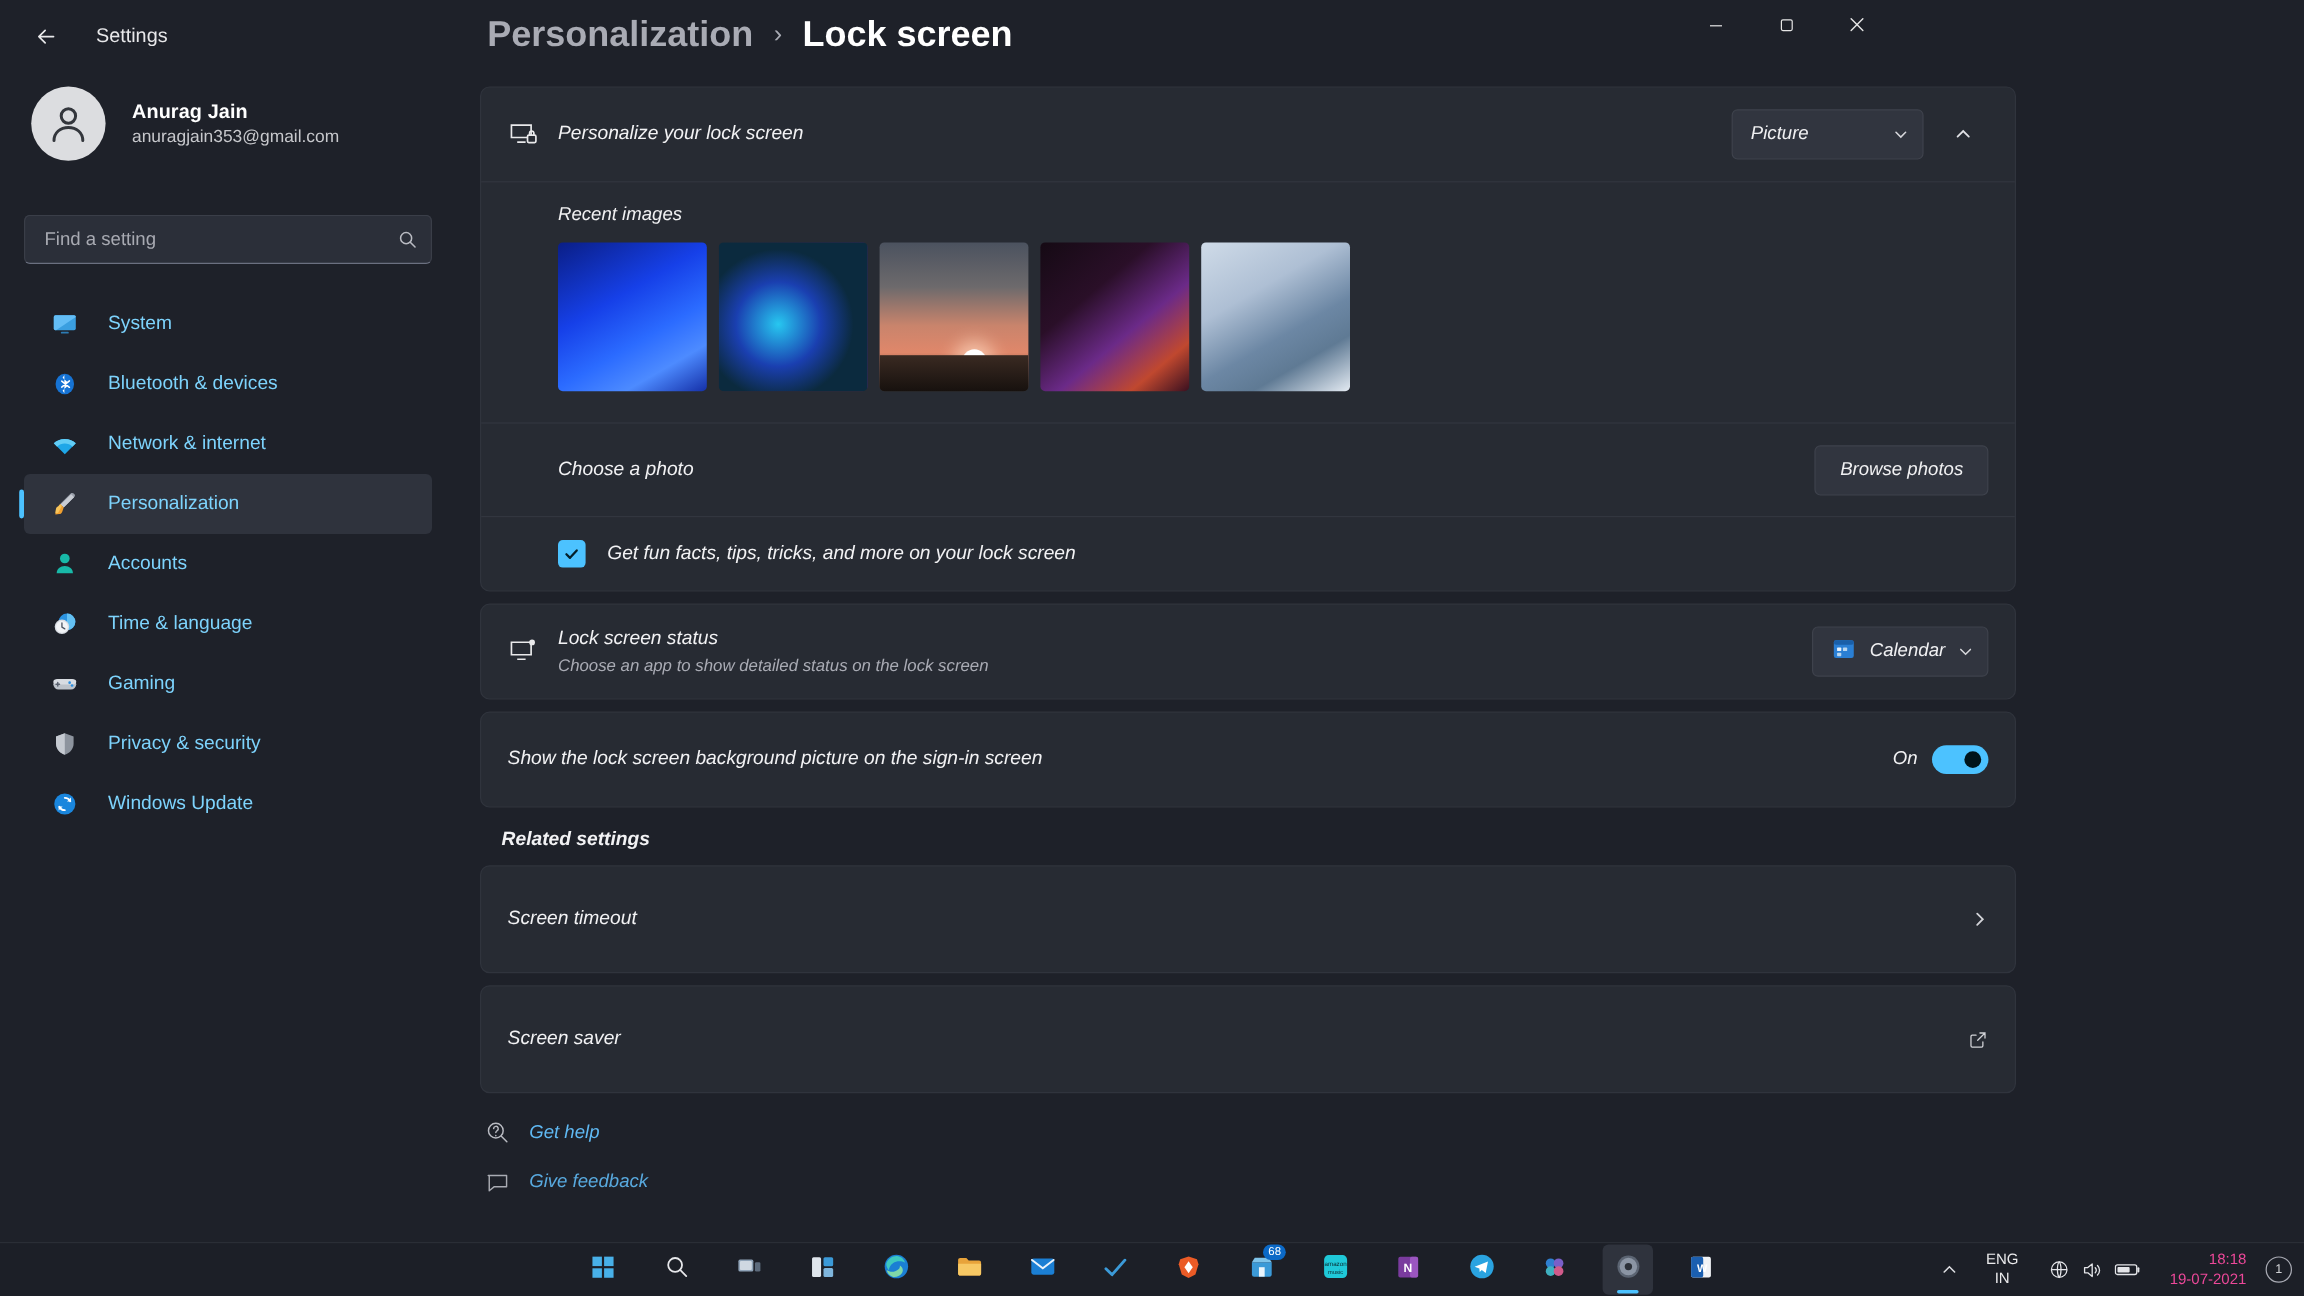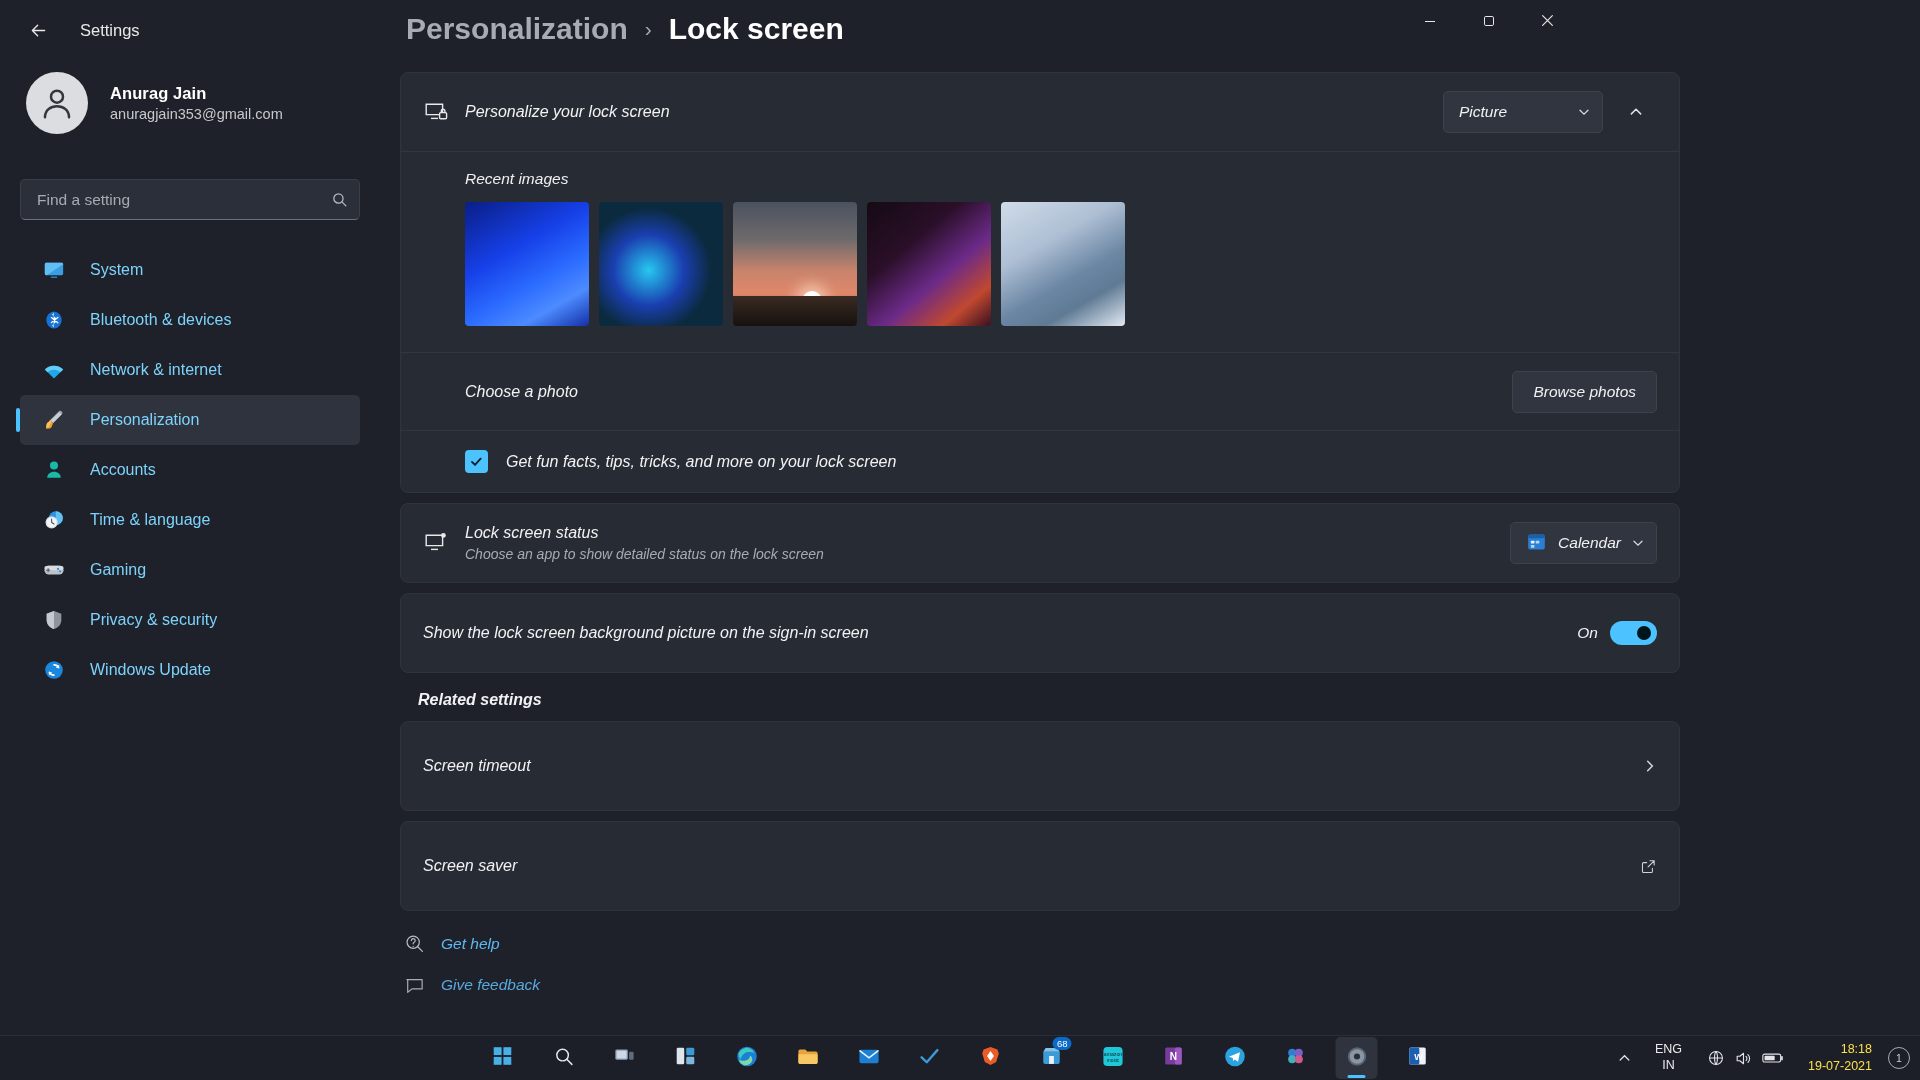--- a/index.html
+++ b/index.html
@@ -83,21 +83,21 @@
   #tb-center { position:absolute; left:50%; transform:translateX(-50%); display:flex; align-items:center; gap:19px; }
   .tb-item { width:42px; height:42px; display:flex; align-items:center; justify-content:center; border-radius:5px; position:relative; }
   .tb-item.active { background:#2f333d; }
   .tb-item.active::after { content:""; position:absolute; bottom:1px; left:50%; transform:translateX(-50%);
       width:18px; height:3px; background:#4cc2ff; border-radius:2px; }
   .tb-badge { position:absolute; top:0px; right:1px; background:#0b69c7; color:#fff; font-size:9.5px;
       border-radius:9px; padding:1px 4px; line-height:1.2; }
   #tb-right { position:absolute; right:10px; display:flex; align-items:center; gap:10px; }
   #tb-lang { display:flex; flex-direction:column; align-items:center; font-size:12.5px; color:#eaeaec; line-height:1.25; padding:3px 7px; border-radius:4px; }
   #tb-tray { display:flex; align-items:center; gap:9px; padding:4px 8px; border-radius:4px; }
-  #tb-clock { display:flex; flex-direction:column; align-items:flex-end; font-size:12.5px; color:#fde047; line-height:1.35; padding:3px 6px; border-radius:4px; }
+  #tb-clock { display:flex; flex-direction:column; align-items:flex-end; font-size:12.5px; color:#ec4899; line-height:1.35; padding:3px 6px; border-radius:4px; }
   #tb-notif { width:22px; height:22px; border-radius:50%; border:1.3px solid #a9abb4; display:flex;
       align-items:center; justify-content:center; font-size:10.5px; color:#cfd0d4; }
   #tb-chev { width:26px; height:30px; display:flex; align-items:center; justify-content:center; }
 </style>
 </head>
 <body>
 
 <div id="titlebar">
   <div id="back-btn">
     <svg width="21" height="21" viewBox="0 0 24 24" fill="none" stroke="#e8e8ea" stroke-width="1.6">

